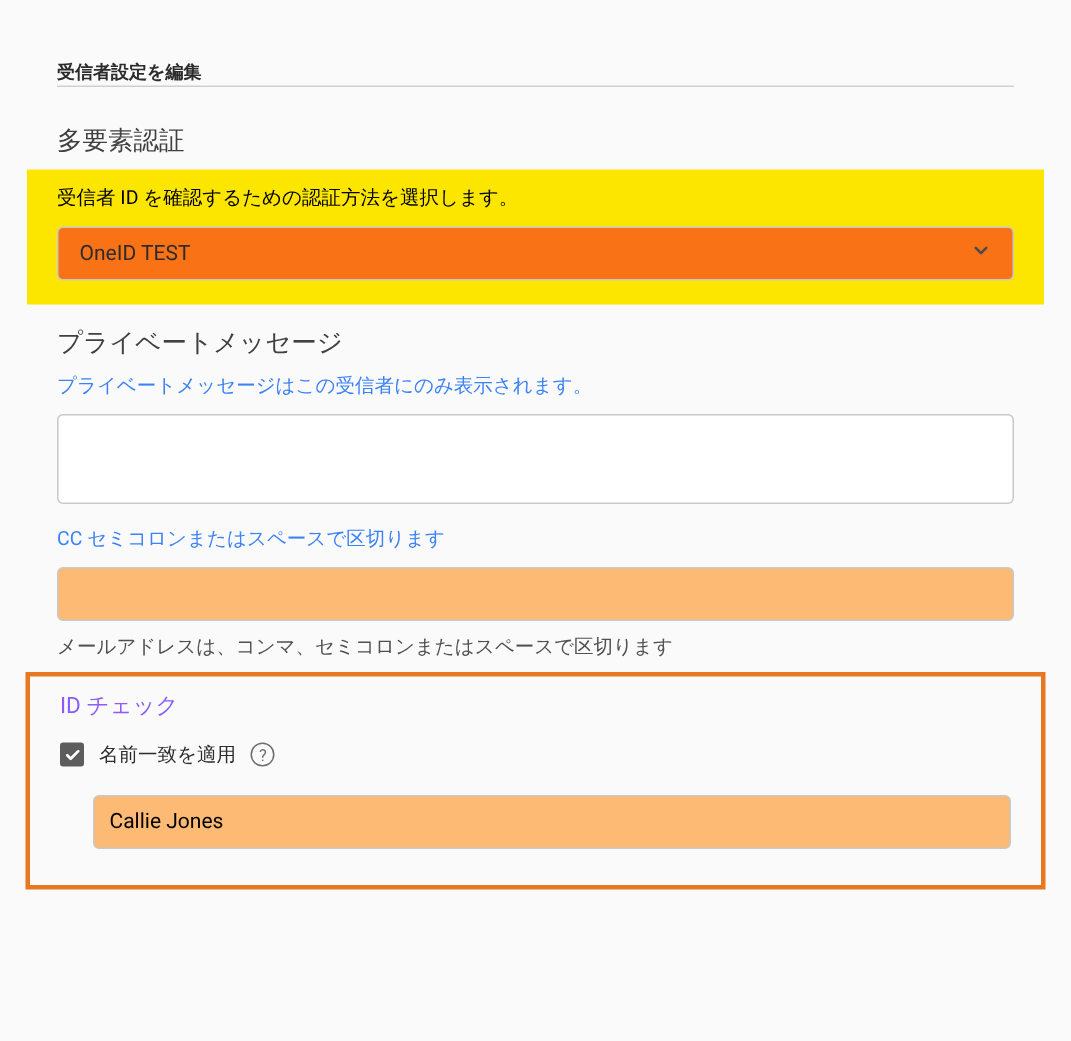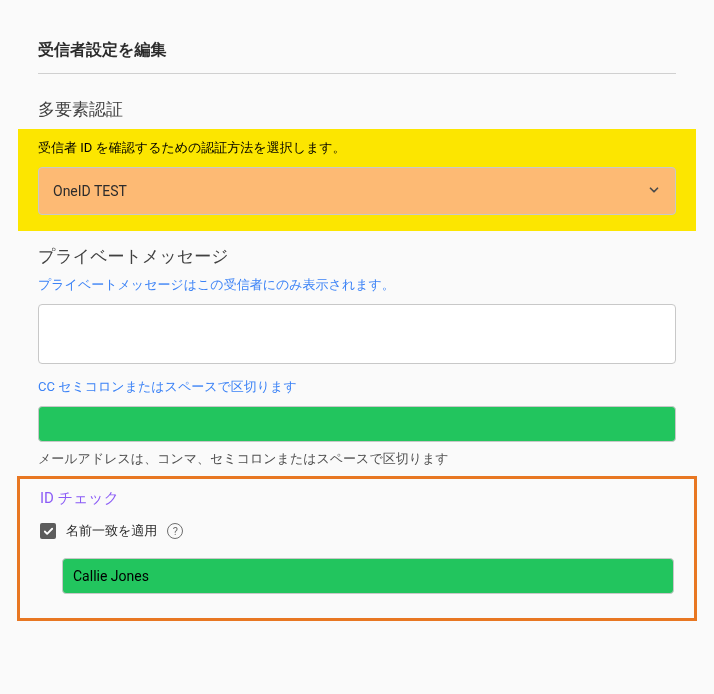--- a/index.html
+++ b/index.html
@@ -9,24 +9,23 @@
     }
     body {
       font-family: -apple-system, BlinkMacSystemFont, "Segoe UI", Roboto, "Helvetica Neue", Arial, sans-serif;
       background: #fafafa;
       width: 714px;
       height: 694px;
       padding: 40px 38px;
       color: #2c2c2c;
     }
     .page-title {
-      font-size: 16px;
+      font-size: 12px;
       font-weight: 600;
       color: #2c2c2c;
-      padding-bottom: 12px;
       border-bottom: 1px solid #d0d0d0;
       margin-bottom: 24px;
     }
     .section-label {
       font-size: 17px;
       color: #404040;
       margin-bottom: 8px;
     }
     .help-text {
       font-size: 13px;
@@ -39,25 +38,25 @@
       margin: 0 -20px 14px -20px;
     }
     .highlight-yellow .help-text {
       color: #000000;
       margin-bottom: 10px;
     }
     .select-control {
       display: flex;
       align-items: center;
       justify-content: space-between;
-      background: #fdba74;
+      background: #f97316;
       border: 1px solid #c8c8c8;
       border-radius: 4px;
       padding: 8px 14px;
-      height: 48px;
+      height: 36px;
       cursor: pointer;
       font-size: 14px;
       color: #2c2c2c;
     }
     .select-control svg {
       width: 14px;
       height: 14px;
     }
     .textarea-control {
       width: 100%;
@@ -72,21 +71,21 @@
       margin-bottom: 10px;
     }
     .input-control {
       width: 100%;
       border: 1px solid #c8c8c8;
       border-radius: 4px;
       height: 36px;
       padding: 6px 10px;
       font-size: 14px;
       font-family: inherit;
-      background: #22c55e;
+      background: #fdba74;
     }
     .cc-section {
       margin-bottom: 6px;
     }
     .sub-help {
       font-size: 13px;
       color: #505050;
       margin-top: 8px;
       margin-bottom: 8px;
     }

